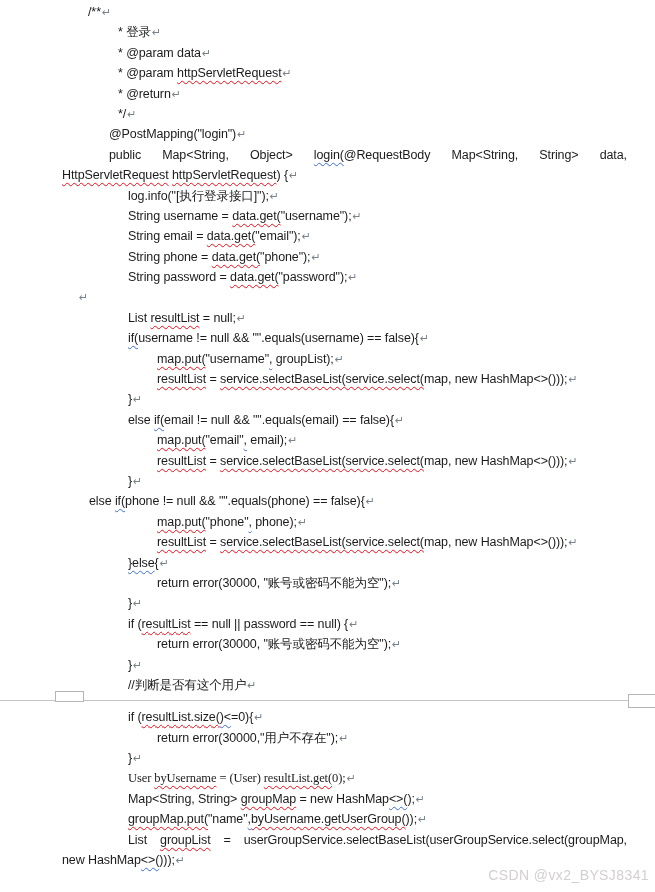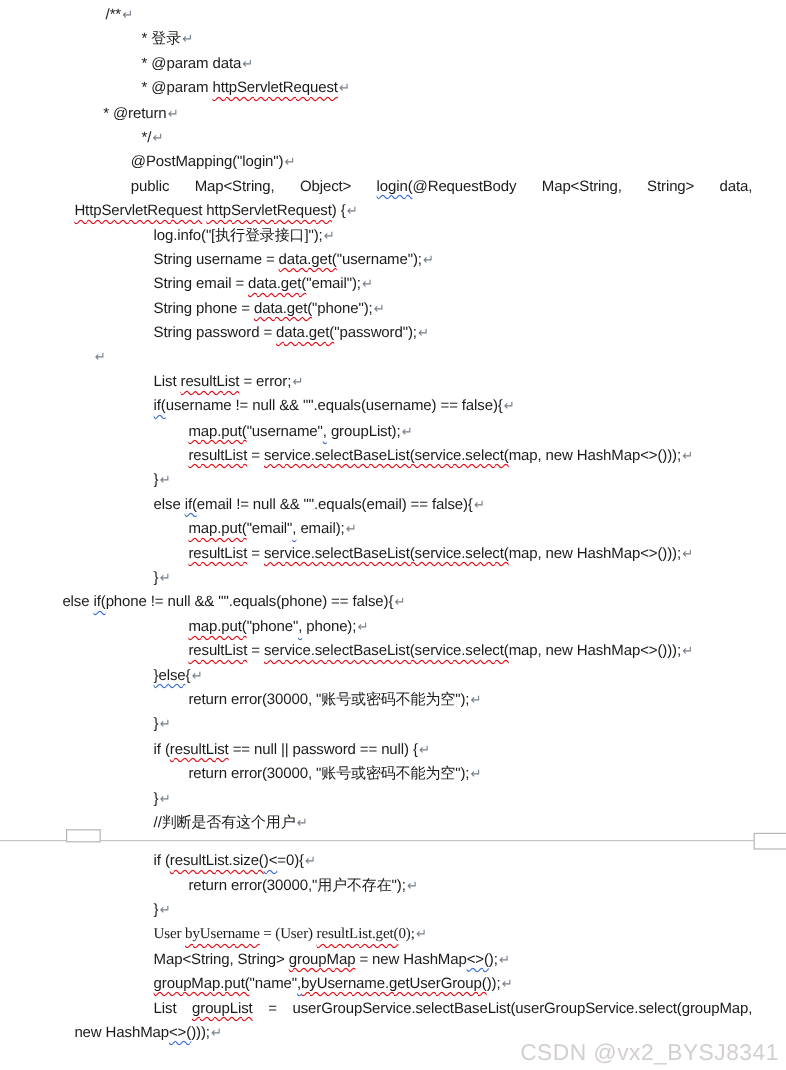--- a/index.html
+++ b/index.html
@@ -20,51 +20,51 @@
   .sq-b{
     text-decoration-line:underline;text-decoration-style:wavy;
     text-decoration-color:var(--sq-blue,#3e6fd0);text-decoration-thickness:1px;
     text-underline-offset:2.5px;text-decoration-skip-ink:none;
   }
   .mark{color:var(--mark,#78828c);font-size:11px;margin-left:1px;}
   .pb{height:12px;position:relative;}
   .pb-rule{position:absolute;left:0;right:0;top:5px;border-top:1.5px solid var(--sep,#c4c4c4);}
   .pb-box-l{position:absolute;left:55px;top:-4px;width:27px;height:9px;border:1px solid #b5b5b5;background:#fff;}
   .pb-box-r{position:absolute;left:628px;top:-1px;width:26px;height:12px;border:1px solid #b5b5b5;background:#fff;}
-  #watermark{position:absolute;top:867px;right:6px;color:var(--wm,#d4cfcf);font-size:19px;letter-spacing:0.4px;}
+  #watermark{position:absolute;top:867px;right:6px;color:var(--wm,#d4cfcf);font-size:14px;letter-spacing:0.4px;}
 </style>
 </head>
 <body style="--sq-red: #e2111b; --sq-blue: #3e6fd0; --mark: #78828c; --sep: #c4c4c4; --wm: #d4cfcf; color: rgb(27, 27, 27);">
 
 <div id="doc">
     <div class="line"><span class="content" style="margin-left: 88px;"><span>/**</span></span><span class="mark">↵</span></div>
     <div class="line"><span class="content" style="margin-left: 118px;"><span>* 登录</span></span><span class="mark">↵</span></div>
     <div class="line"><span class="content" style="margin-left: 118px;"><span>* @param data</span></span><span class="mark">↵</span></div>
     <div class="line"><span class="content" style="margin-left: 118px;"><span>* @param </span><span class="sq-r">httpServletRequest</span></span><span class="mark">↵</span></div>
-    <div class="line"><span class="content" style="margin-left: 86px;"><span>* @return</span></span><span class="mark">↵</span></div>
+    <div class="line"><span class="content" style="margin-left: 118px;"><span>* @return</span></span><span class="mark">↵</span></div>
     <div class="line"><span class="content" style="margin-left: 118px;"><span>*/</span></span><span class="mark">↵</span></div>
     <div class="line"><span class="content" style="margin-left: 109px;"><span>@PostMapping("login")</span></span><span class="mark">↵</span></div>
     <div class="line"><span class="content jf" style="margin-left: 109px; width: 518px;"><span><span>public</span></span><span><span>Map&lt;String,</span></span><span><span>Object&gt;</span></span><span><span class="sq-b">login(</span><span>@RequestBody</span></span><span><span>Map&lt;String,</span></span><span><span>String&gt;</span></span><span><span>data,</span></span></span></div>
     <div class="line"><span class="content" style="margin-left: 62px;"><span class="sq-r">HttpServletRequest</span><span> </span><span class="sq-r">httpServletRequest</span><span>) {</span></span><span class="mark">↵</span></div>
     <div class="line"><span class="content" style="margin-left: 128px;"><span>log.info("[执行登录接口]");</span></span><span class="mark">↵</span></div>
     <div class="line"><span class="content" style="margin-left: 128px;"><span>String username = </span><span class="sq-r">data.get(</span><span>"username");</span></span><span class="mark">↵</span></div>
     <div class="line"><span class="content" style="margin-left: 128px;"><span>String email = </span><span class="sq-r">data.get(</span><span>"email");</span></span><span class="mark">↵</span></div>
     <div class="line"><span class="content" style="margin-left: 128px;"><span>String phone = </span><span class="sq-r">data.get(</span><span>"phone");</span></span><span class="mark">↵</span></div>
     <div class="line"><span class="content" style="margin-left: 128px;"><span>String password = </span><span class="sq-r">data.get(</span><span>"password");</span></span><span class="mark">↵</span></div>
     <div class="line"><span class="content" style="margin-left: 78px;"></span><span class="mark">↵</span></div>
-    <div class="line"><span class="content" style="margin-left: 128px;"><span>List </span><span class="sq-r">resultList</span><span> = error;</span></span><span class="mark">↵</span></div>
+    <div class="line"><span class="content" style="margin-left: 128px;"><span>List </span><span class="sq-r">resultList</span><span> = null;</span></span><span class="mark">↵</span></div>
     <div class="line"><span class="content" style="margin-left: 128px;"><span class="sq-b">if(</span><span>username != null &amp;&amp; "".equals(username) == false){</span></span><span class="mark">↵</span></div>
     <div class="line"><span class="content" style="margin-left: 157px;"><span class="sq-r">map.put(</span><span>"username"</span><span class="sq-b">,</span><span> groupList);</span></span><span class="mark">↵</span></div>
     <div class="line"><span class="content" style="margin-left: 157px;"><span class="sq-r">resultList</span><span> = </span><span class="sq-r">service.selectBaseList(service.select(</span><span>map, new HashMap&lt;&gt;()));</span></span><span class="mark">↵</span></div>
     <div class="line"><span class="content" style="margin-left: 128px;"><span>}</span></span><span class="mark">↵</span></div>
     <div class="line"><span class="content" style="margin-left: 128px;"><span>else </span><span class="sq-b">if(</span><span>email != null &amp;&amp; "".equals(email) == false){</span></span><span class="mark">↵</span></div>
     <div class="line"><span class="content" style="margin-left: 157px;"><span class="sq-r">map.put(</span><span>"email"</span><span class="sq-b">,</span><span> email);</span></span><span class="mark">↵</span></div>
     <div class="line"><span class="content" style="margin-left: 157px;"><span class="sq-r">resultList</span><span> = </span><span class="sq-r">service.selectBaseList(service.select(</span><span>map, new HashMap&lt;&gt;()));</span></span><span class="mark">↵</span></div>
     <div class="line"><span class="content" style="margin-left: 128px;"><span>}</span></span><span class="mark">↵</span></div>
-    <div class="line"><span class="content" style="margin-left: 52px;"><span>else </span><span class="sq-b">if(</span><span>phone != null &amp;&amp; "".equals(phone) == false){</span></span><span class="mark">↵</span></div>
+    <div class="line"><span class="content" style="margin-left: 89px;"><span>else </span><span class="sq-b">if(</span><span>phone != null &amp;&amp; "".equals(phone) == false){</span></span><span class="mark">↵</span></div>
     <div class="line"><span class="content" style="margin-left: 157px;"><span class="sq-r">map.put(</span><span>"phone"</span><span class="sq-b">,</span><span> phone);</span></span><span class="mark">↵</span></div>
     <div class="line"><span class="content" style="margin-left: 157px;"><span class="sq-r">resultList</span><span> = </span><span class="sq-r">service.selectBaseList(service.select(</span><span>map, new HashMap&lt;&gt;()));</span></span><span class="mark">↵</span></div>
     <div class="line"><span class="content" style="margin-left: 128px;"><span class="sq-b">}else</span><span>{</span></span><span class="mark">↵</span></div>
     <div class="line"><span class="content" style="margin-left: 157px;"><span>return error(30000, "账号或密码不能为空");</span></span><span class="mark">↵</span></div>
     <div class="line"><span class="content" style="margin-left: 128px;"><span>}</span></span><span class="mark">↵</span></div>
     <div class="line"><span class="content" style="margin-left: 128px;"><span>if (</span><span class="sq-r">resultList</span><span> == null || password == null) {</span></span><span class="mark">↵</span></div>
     <div class="line"><span class="content" style="margin-left: 157px;"><span>return error(30000, "账号或密码不能为空");</span></span><span class="mark">↵</span></div>
     <div class="line"><span class="content" style="margin-left: 128px;"><span>}</span></span><span class="mark">↵</span></div>
     <div class="line"><span class="content" style="margin-left: 128px;"><span>//判断是否有这个用户</span></span><span class="mark">↵</span></div>
     <div class="pb">

